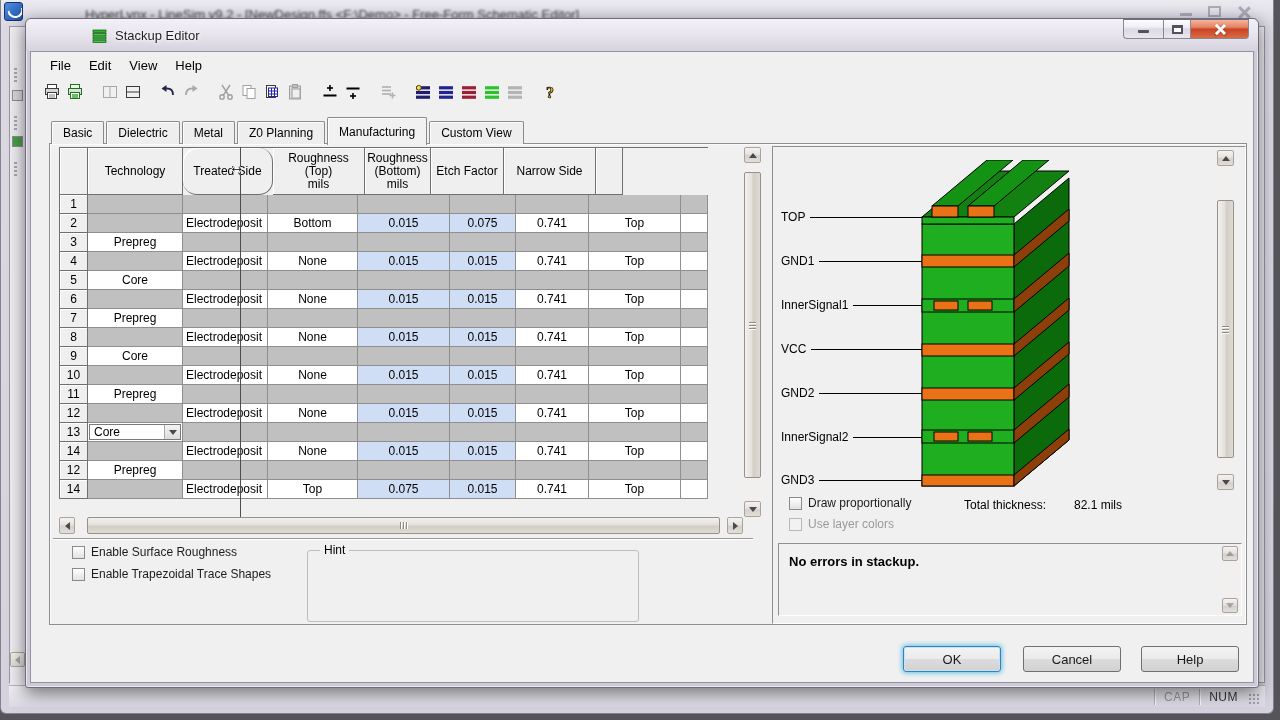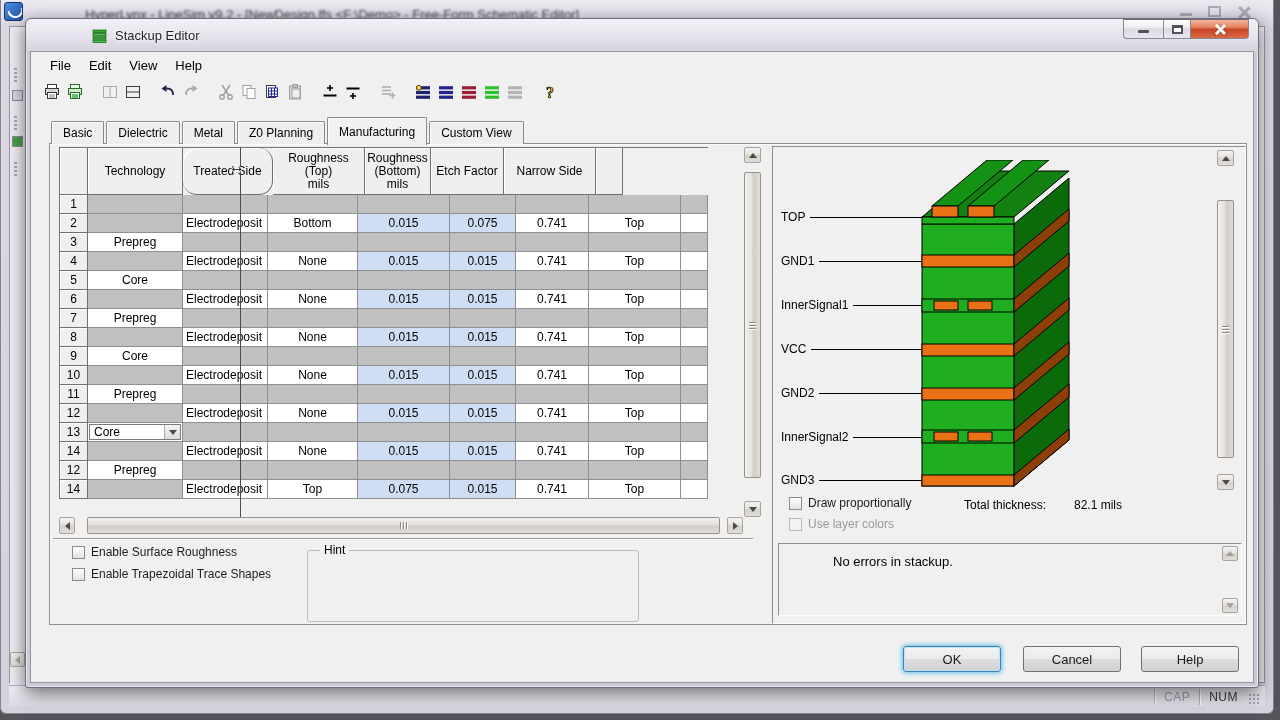--- a/index.html
+++ b/index.html
@@ -138,21 +138,21 @@
   .panel-right { position:absolute; left:722px; top:2px; width:474px; height:478px; background:#f0f0f0;
     border:1px solid #8f8f8f; border-right-color:#fdfdfd; border-bottom-color:#fdfdfd; }
   .layer-row { position:absolute; left:8px; width:141px; height:16px; display:flex; align-items:center; }
   .layer-row .lname { font-size:12px; padding-right:5px; white-space:nowrap; }
   .layer-row .leader { flex:1; height:1px; background:#000; margin-top:1px; }
   .stack-svg { position:absolute; left:134px; top:13px; }
   .pv { position:absolute; left:444px; top:3px; width:17px; height:340px; background:#f1f0ee; }
   .mv { position:absolute; width:17px; background:#f1f0ee; }
   .msgbox { position:absolute; left:5px; top:396px; width:464px; height:73px; background:#f0f0f0;
     border:1px solid #8f8f8f; border-right-color:#fdfdfd; border-bottom-color:#fdfdfd; }
-  .msg-text { position:absolute; left:10px; top:10px; font-size:13px; font-weight:normal;margin-left:44px; }
+  .msg-text { position:absolute; left:10px; top:10px; font-size:13px; font-weight:bold; }
   .trow { position:absolute; font-size:12px; }
 
   
   .btn { position:absolute; top:594px; width:98px; height:26px; border:1px solid #707070; border-radius:3px;
     background:linear-gradient(180deg,#f3f3f3 0,#ebebeb 48%,#dcdcdc 52%,#d1d1d1 100%);
     display:flex; align-items:center; justify-content:center; font-size:13px; color:#1a1a1a; }
   .btn.default { border-color:#3c7fb1; box-shadow:0 0 5px 1px #5fc1ea, inset 0 0 0 1px #c3e4f6; }
 </style>
 </head>
 <body>

